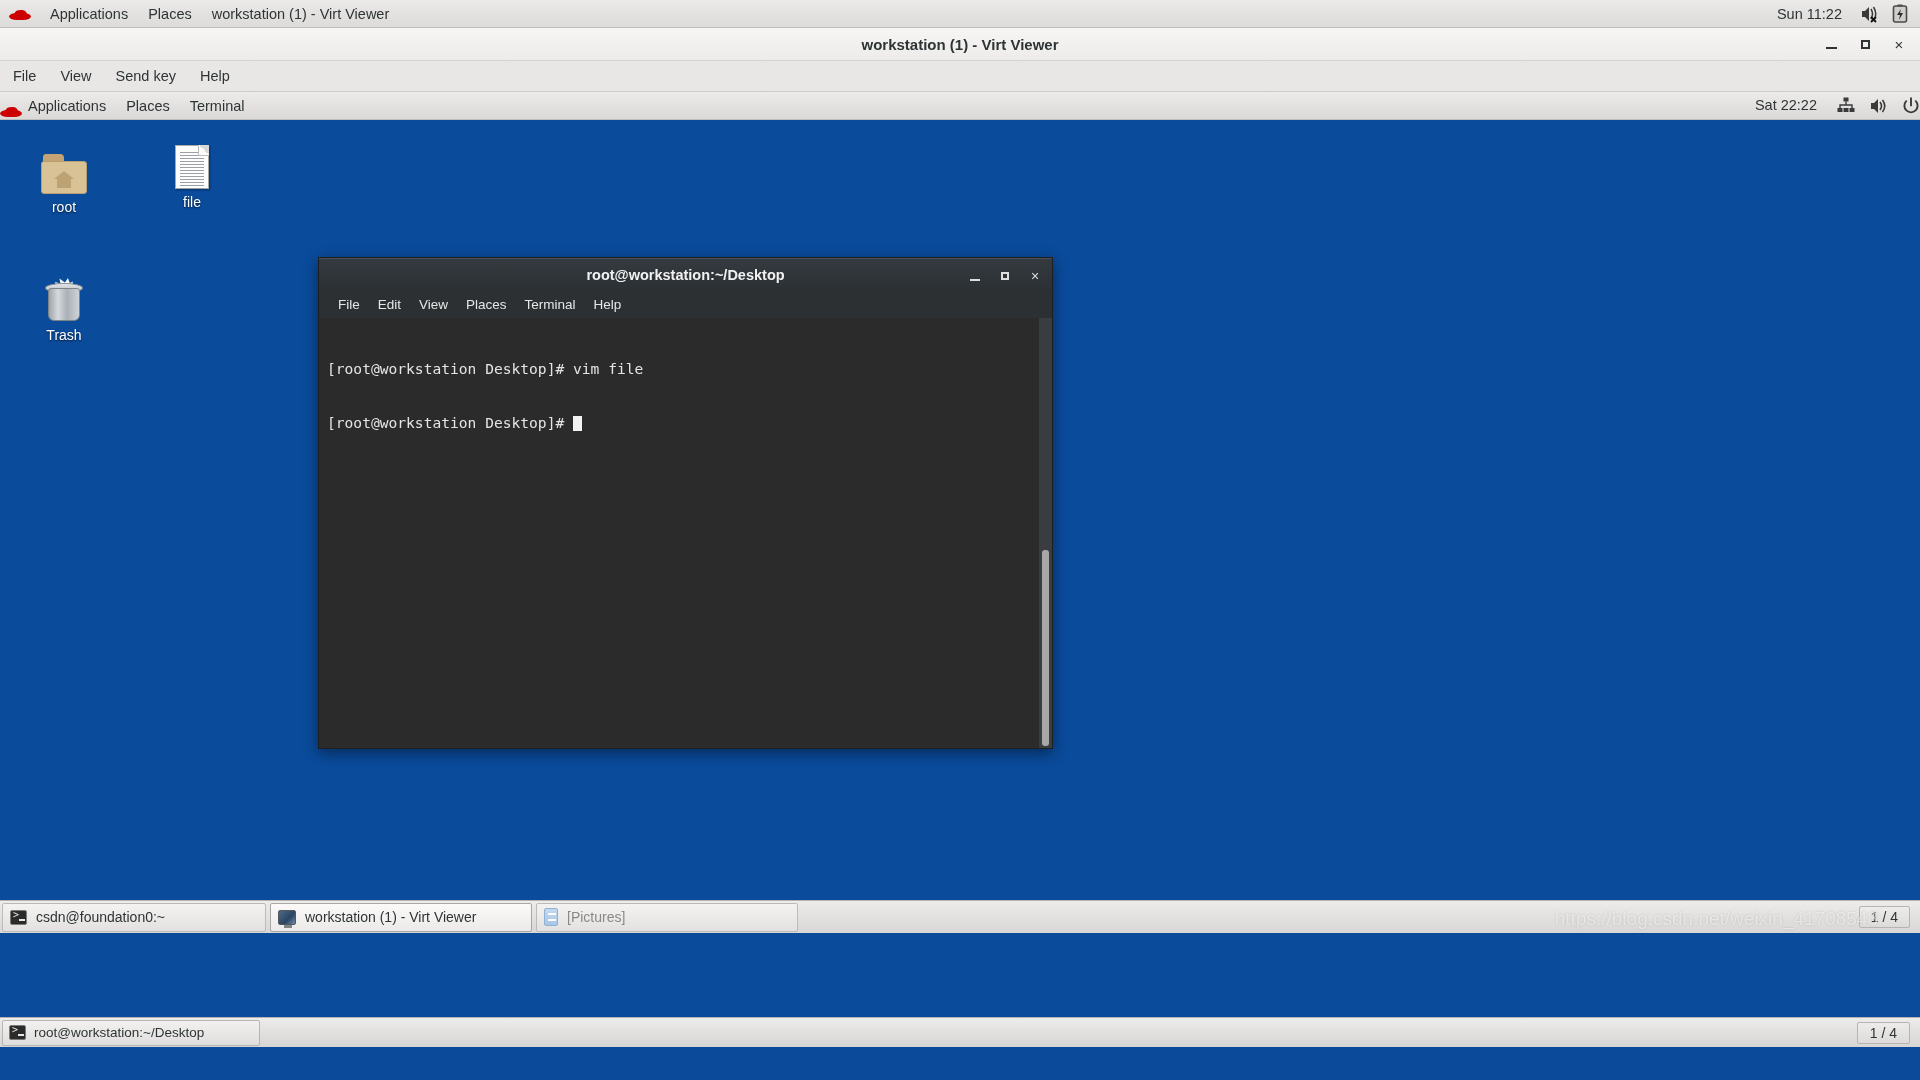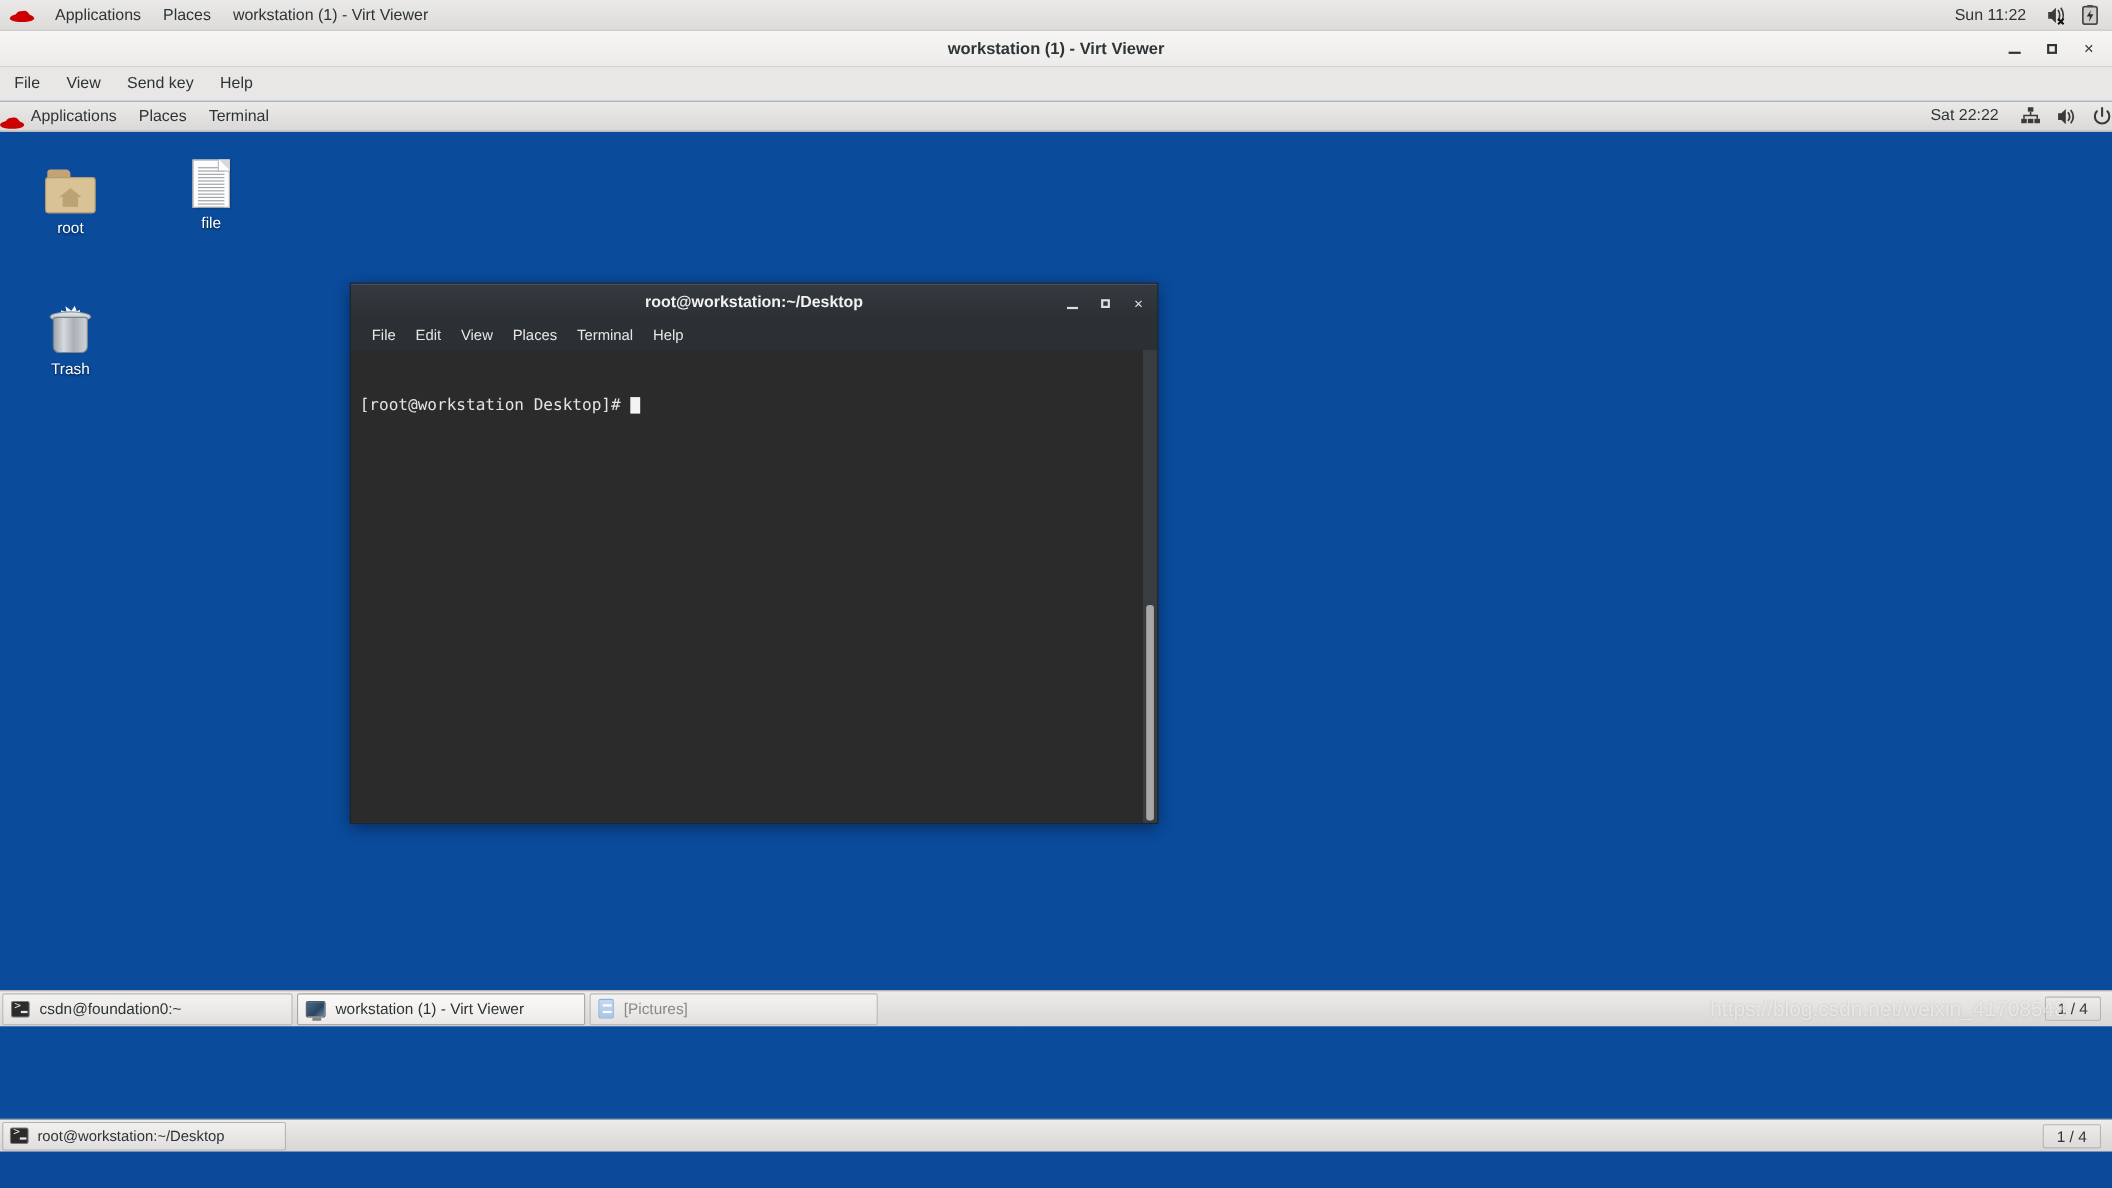--- a/index.html
+++ b/index.html
@@ -591,20 +591,21 @@
       <div class="term-menubar">
         <span class="mi">File</span>
         <span class="mi">Edit</span>
         <span class="mi">View</span>
         <span class="mi">Places</span>
         <span class="mi">Terminal</span>
         <span class="mi">Help</span>
       </div>
 
       <div class="term-body">
+        <div class="term-line">[root@workstation Desktop]# vim file</div>
         <div class="term-line"><span>[root@workstation Desktop]# </span><span class="cursor"></span></div>
         <div class="term-scrollbar">
           <div class="term-scrollthumb"></div>
         </div>
       </div>
     </div>
 
     <div class="guest-taskbar">
       <div class="tb-item w-guest">
         <span class="ticon"></span>

